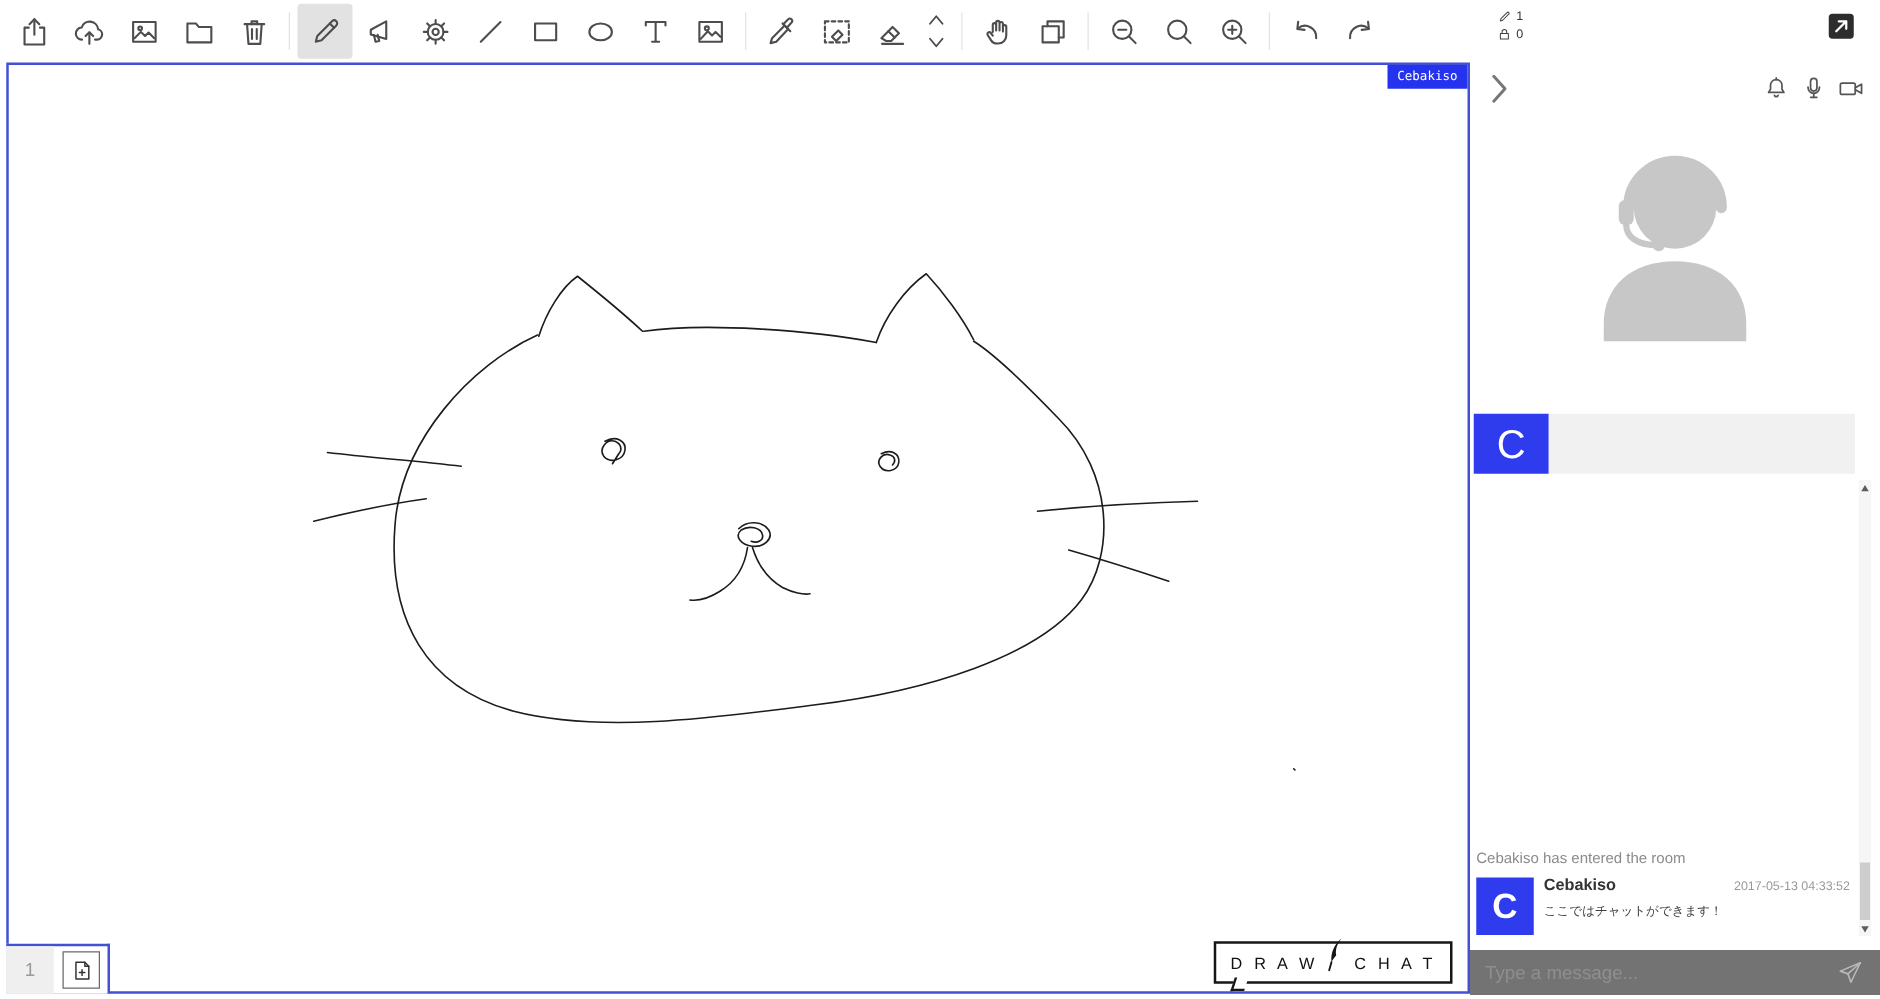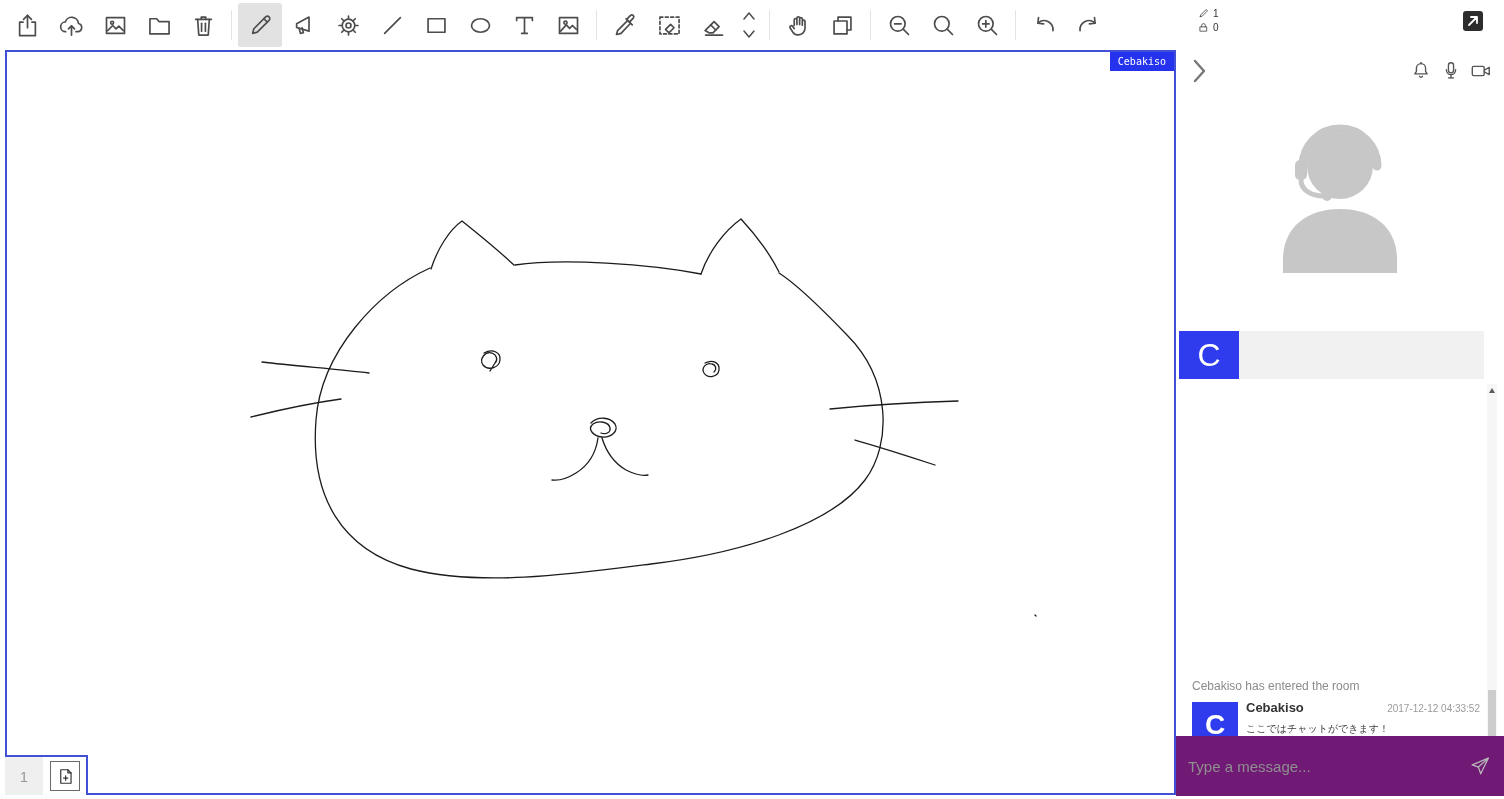--- a/index.html
+++ b/index.html
@@ -63,40 +63,40 @@
                   stroke-linecap:round; stroke-linejoin:round; }
   .collapse-btn svg { width:24px; height:26px; stroke:#777; stroke-width:2.4; }
 
   .avatar-wrap { position:absolute; top:64px; left:0; right:0; display:flex; justify-content:center; }
 
   .user-row { position:absolute; top:281px; left:3px; right:20px; height:48px; display:flex; cursor:pointer; }
   .user-avatar { width:60px; height:48px; background:#2e3cee; color:#fff; font-size:32px;
                  display:flex; align-items:center; justify-content:center; }
   .user-strip { flex:1; background:#f1f1f1; }
 
-  .chat-area { position:absolute; top:331px; left:0; right:0; bottom:47px; background:#fff;margin-left:11px; }
+  .chat-area { position:absolute; top:331px; left:0; right:0; bottom:47px; background:#fff; }
   .chat-scrollbar { position:absolute; right:7px; top:3px; bottom:3px; width:10px; background:#f6f6f6; cursor:pointer; }
   .sb-arrow { position:absolute; left:0; width:10px; height:10px; display:flex; align-items:center; justify-content:center; }
   .tri-up { width:0; height:0; border-left:3.5px solid transparent; border-right:3.5px solid transparent;
             border-bottom:5px solid #5c5c5c; }
   .tri-down { width:0; height:0; border-left:3.5px solid transparent; border-right:3.5px solid transparent;
               border-top:5px solid #5c5c5c; }
   .sb-thumb { position:absolute; left:1px; right:1px; bottom:13px; height:46px; background:#cdcdcd; }
 
   .chat-bottom { position:absolute; left:5px; right:24px; bottom:4px; }
   .chat-status { font-size:12px; color:#8b8b8b; margin-bottom:7px; }
   .chat-msg { position:relative; min-height:48px; padding-left:54px; }
   .msg-avatar { position:absolute; left:0; top:2px; width:46px; height:46px; background:#2e3cee;
                 color:#fff; font-size:28px; font-weight:bold; display:flex; align-items:center; justify-content:center; }
   .msg-head { display:flex; justify-content:space-between; align-items:baseline; }
   .msg-author { font-weight:bold; font-size:13px; color:#333; }
   .msg-time { font-size:10px; color:#9a9a9a; }
   .msg-text { font-size:10px; color:#3d3d3d; margin-top:7px; }
 
-  .chat-input { position:absolute; left:0; right:0; bottom:3px; height:60px; background:#701a75;
+  .chat-input { position:absolute; left:0; right:0; bottom:3px; height:36px; background:#737373;
                 display:flex; align-items:center; }
   .chat-input input { flex:1; background:transparent; border:0; outline:0; color:#ddd;
                       font-size:15px; padding:0 12px; font-family:inherit; }
   .chat-input input::placeholder { color:#8f8f8f; }
   .send-btn { width:32px; height:32px; margin-right:8px; display:flex; align-items:center;
               justify-content:center; cursor:pointer; }
   .send-btn svg { width:22px; height:22px; stroke:#b8b8b8; fill:none; stroke-width:1.4;
                   stroke-linecap:round; stroke-linejoin:round; }
 </style>
 </head>
@@ -323,20 +323,28 @@
       <div class="page-tab">1</div>
       <div class="add-page">
         <svg viewBox="0 0 24 24">
           <path d="M6 3.5 h9 l4 4 V20.5 H6 z"></path>
             <path d="M15 3.5 V7.5 h4"></path>
           <path d="M9.5 14 h5.5 M12.2 11.2 v5.6"></path>
         </svg>
       </div>
     </div>
 
+    <div class="logo">
+      <span>D R A W</span>
+      <svg viewBox="0 0 16 30">
+        <path d="M13 1 C7 6 3.5 13 4.5 21 C6 18.5 7 17 8.5 15.5 C7.5 10 9.5 5.5 13 1 Z" fill="#161616" stroke="none"></path>
+        <path d="M4.5 21 L2.5 28" stroke="#161616" stroke-width="1.6" fill="none" stroke-linecap="round"></path>
+      </svg>
+      <span>C H A T</span>
+    </div>
   </div>
 
   <div class="sidebar">
 
     <div class="sb-top">
       <div class="icon-btn collapse-btn">
         <svg viewBox="0 0 24 26">
           <path d="M8 3 L17 13 L8 23"></path>
         </svg>
       </div>
@@ -390,21 +398,21 @@
             <div class="tri-down"></div>
           </div>
       </div>
 
       <div class="chat-bottom">
         <div class="chat-status">Cebakiso has entered the room</div>
         <div class="chat-msg">
           <div class="msg-avatar">C</div>
           <div class="msg-head">
             <span class="msg-author">Cebakiso</span>
-            <span class="msg-time">2017-12-12 04:33:52</span>
+            <span class="msg-time">2017-05-13 04:33:52</span>
           </div>
           <div class="msg-text">ここではチャットができます！</div>
         </div>
       </div>
     </div>
 
     <div class="chat-input">
       <input type="text" placeholder="Type a message..." style="">
       <div class="send-btn">
         <svg viewBox="0 0 24 24">

